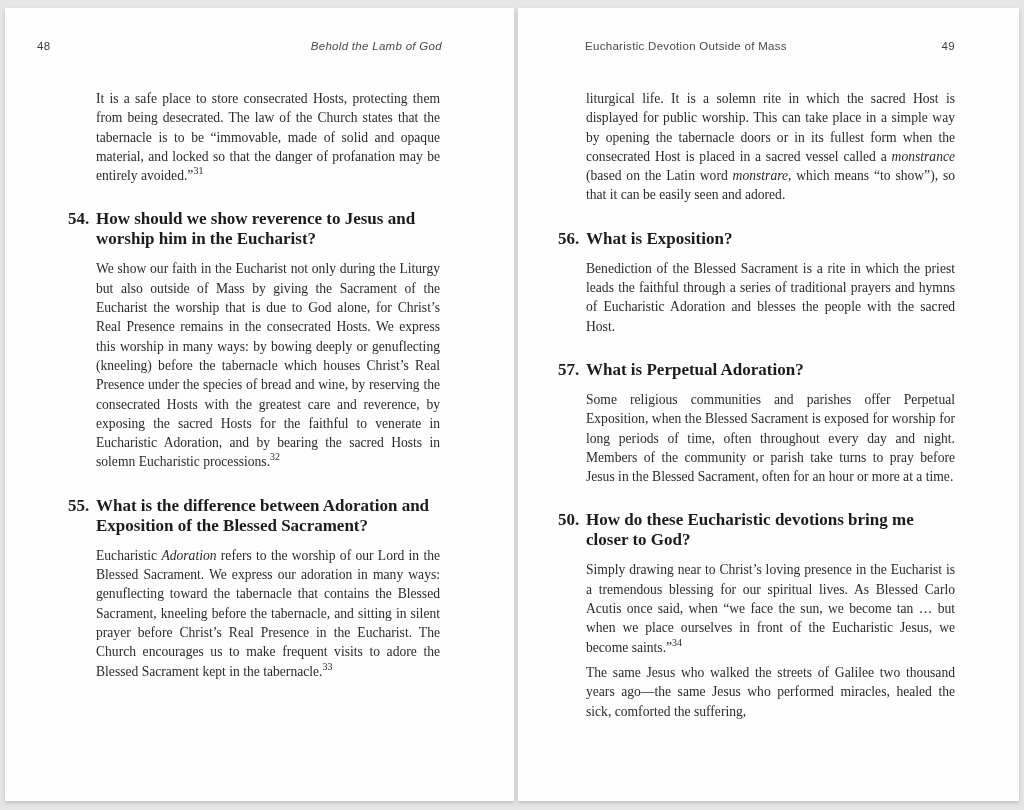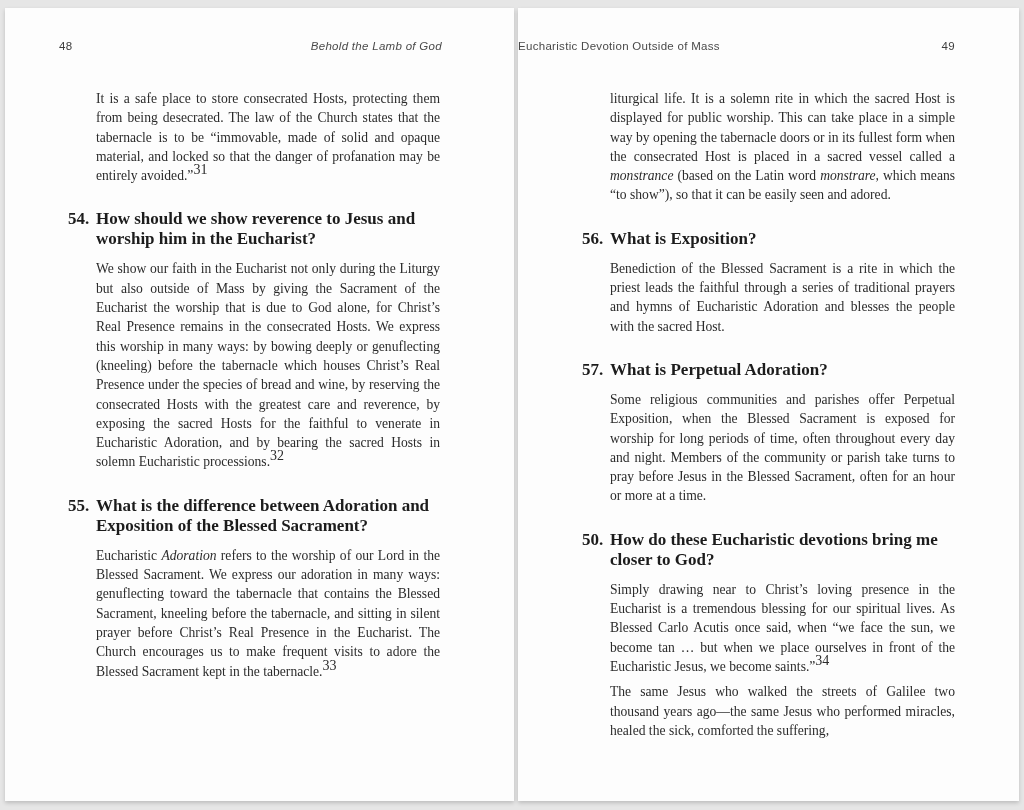--- a/index.html
+++ b/index.html
@@ -33,52 +33,52 @@
   .page-header {
     display: flex;
     justify-content: space-between;
     align-items: baseline;
     font-family: "Liberation Sans", sans-serif;
     font-size: 11.5px;
     letter-spacing: 0.3px;
     color: #4a4a4a;
     padding-top: 32px;
   }
-  .page-left  .page-header { padding-left: 54px; padding-right: 72px; }
-  .page-right .page-header { padding-right: 64px; }
+  .page-left  .page-header { padding-left: 32px; padding-right: 72px; }
+  .page-right .page-header { padding-left: 67px; padding-right: 64px; }
   .running-head-italic { font-style: italic; }
   .page-num { color: #3d3d3d; }
 
   .page-body {
     margin-top: 37px;
     font-size: 13.6px;
     line-height: 19.3px;
     text-align: justify;
   }
   .page-left  .page-body { padding-left: 63px; padding-right: 74px; }
-  .page-right .page-body { padding-left: 64px; padding-right: 64px; }
+  .page-right .page-body { padding-left: 40px; padding-right: 64px; }
 
   .para {
     margin: 0 0 6px 28px;
   }
   .question {
     display: flex;
     margin: 24px 0 10px 0;
     font-weight: bold;
     color: #1c1c1c;
     font-size: 17px;
     line-height: 20px;
     text-align: left;
   }
   .qnum { flex: 0 0 28px; }
   .qtext { flex: 1; }
 
   .para em { font-style: italic; }
   .para sup {
-    font-size: 14px;
+    font-size: 10px;
     line-height: 0;
     vertical-align: super;
   }
 </style>
 </head>
 <body>
 
 <div class="spread">
 
   <div class="page page-left">

